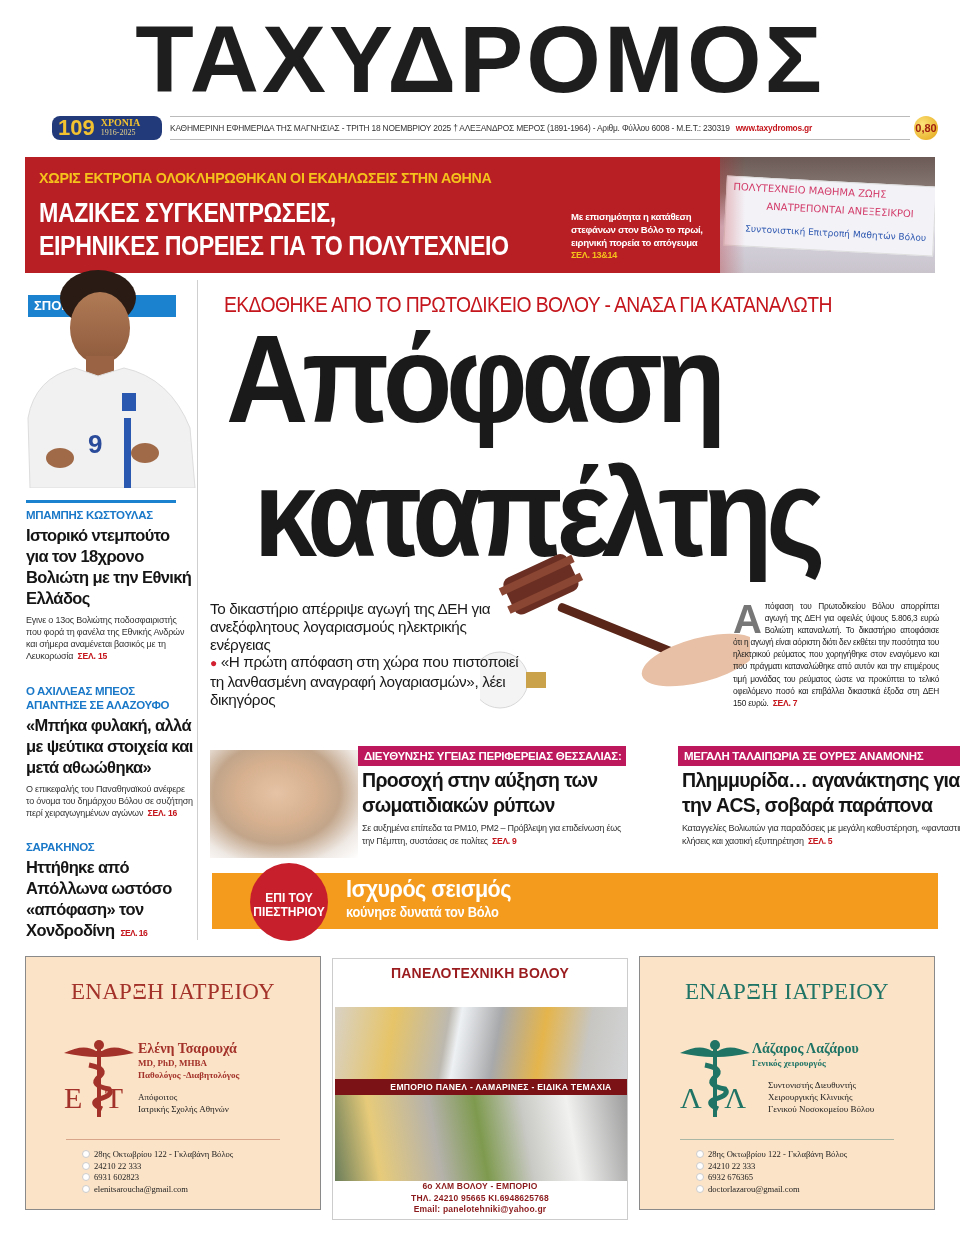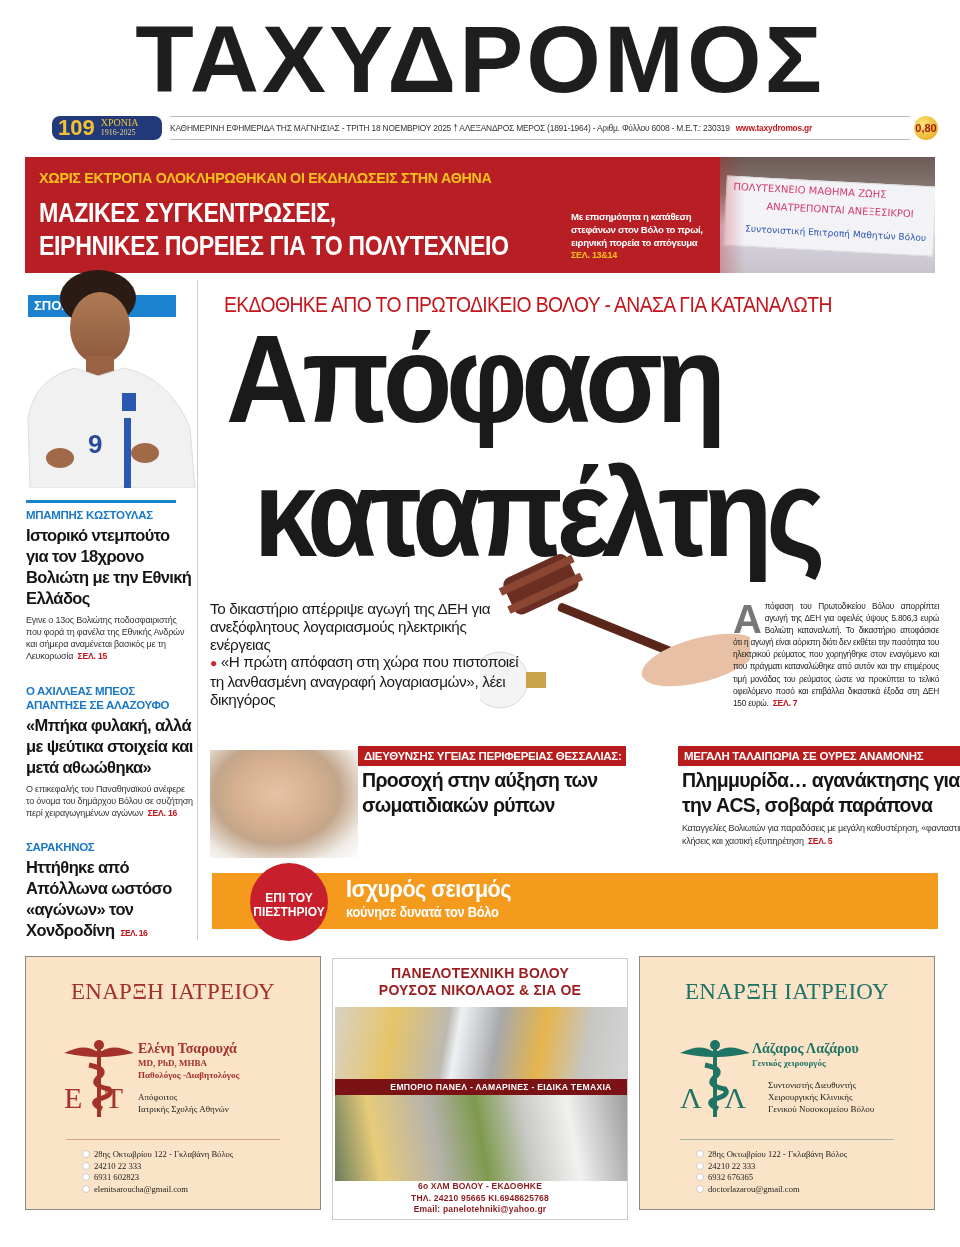--- a/index.html
+++ b/index.html
@@ -7,21 +7,21 @@
   body { position: relative; font-family: "Liberation Sans", sans-serif; color: #1a1a1a; }
 
   
   .masthead { position: absolute; left: 100px; top: 10px; width: 760px; height: 100px; text-align: center; }
   .masthead-title { font-family: "Liberation Sans", sans-serif; font-weight: 900; font-size: 94px; letter-spacing: 3px; line-height: 100px; color: #1e1e1e; transform: scaleX(1.02); display:inline-block; }
 
   .infobar { position: absolute; left: 48px; top: 114px; width: 890px; height: 28px; }
   .badge-109 { position: absolute; left: 4px; top: 2px; width: 110px; height: 24px; background: #233a7a; border-radius: 8px; display:flex; align-items:center; padding-left:6px; }
   .badge-num { color: #f2c230; font-weight: 900; font-size: 22px; line-height: 22px; }
   .badge-txt { margin-left: 6px; display:flex; flex-direction:column; line-height: 10px; }
-  .badge-word { color:#f2c230; font-family:"Liberation Serif",serif; font-weight:normal; font-size:10px; }
+  .badge-word { color:#f2c230; font-family:"Liberation Serif",serif; font-weight:bold; font-size:10px; }
   .badge-years { color:#e8d38a; font-family:"Liberation Serif",serif; font-size:8px; }
   .info-line { position: absolute; left: 122px; top: 2px; width: 740px; border-top: 1px solid #bbb; border-bottom: 1px solid #bbb; height: 24px; display:flex; align-items:center; font-size: 8.4px; color:#333; letter-spacing:-0.2px; white-space:nowrap; }
   .info-url { color:#c4161c; font-weight:bold; margin-left:6px; }
   .price-coin { position:absolute; right: 0px; top: 2px; width: 24px; height: 24px; border-radius:50%; background: radial-gradient(circle at 35% 35%, #fde37a, #e3a514); color:#a02010; font-size:11px; font-weight:bold; display:flex; align-items:center; justify-content:center; }
 
   
   .red-banner { position:absolute; left:25px; top:157px; width:910px; height:116px; background:#b81f25; overflow:hidden; }
   .rb-kicker { position:absolute; left:14px; top:12px; color:#f5c21b; font-weight:bold; font-size:15.5px; letter-spacing:-0.3px; transform:scaleX(0.92); transform-origin:left; white-space:nowrap; }
   .rb-head { position:absolute; left:14px; top:40px; color:#fff; font-weight:bold; font-size:27px; line-height:33px; letter-spacing:-0.5px; transform:scaleX(0.86); transform-origin:left; white-space:nowrap; }
   .rb-side { position:absolute; left:546px; top:53px; width:145px; color:#fff; font-size:9.6px; line-height:13px; font-weight:bold; letter-spacing:-0.3px; }
@@ -49,21 +49,21 @@
   .main-head .ln2 { display:block; padding-left:30px; }
 
   .gavel { position:absolute; left:480px; top:540px; width:270px; height:180px; }
   .lead { position:absolute; left:210px; top:600px; width:320px; font-size:15.3px; line-height:17.8px; color:#1a1a1a; letter-spacing:-0.4px; }
   .lead .bullet { color:#d22030; font-size:12px; }
   .body-right { position:absolute; left:733px; top:600px; width:206px; font-size:8.3px; line-height:12.1px; color:#222; letter-spacing:-0.25px; text-align:justify; }
   .dropcap { float:left; font-size:40px; line-height:34px; font-weight:bold; color:#777; margin-right:3px; margin-top:2px; }
 
   
   .story2 { position:absolute; top:746px; }
-  .s2-bar { height:20px; background:#b91c1c; color:#fff; font-weight:bold; font-size:11.5px; line-height:20px; padding-left:6px; letter-spacing:-0.3px; white-space:nowrap; }
+  .s2-bar { height:20px; background:#be185d; color:#fff; font-weight:bold; font-size:11.5px; line-height:20px; padding-left:6px; letter-spacing:-0.3px; white-space:nowrap; }
   .s2-title { color:#151515; font-weight:bold; font-size:19.5px; line-height:25px; letter-spacing:-0.7px; margin-top:2px; }
   .s2-body { color:#333; font-size:9px; line-height:13px; letter-spacing:-0.3px; margin-top:4px; }
   .cough-photo { position:absolute; left:210px; top:750px; width:148px; height:108px; background: radial-gradient(ellipse at 45% 40%, #e6c3a5 0%, #d6b08f 35%, #c2a58a 55%, #efe9e4 80%, #ffffff 100%); }
 
   
   .orange { position:absolute; left:212px; top:873px; width:726px; height:56px; background:#f49a1c; }
   .orange-circle { position:absolute; left:38px; top:-10px; width:78px; height:78px; border-radius:50%; background:#c81f2c; color:#fff; font-weight:bold; font-size:12px; text-align:center; line-height:14px; padding-top:28px; }
   .o-head { position:absolute; left:134px; top:3px; color:#fff; font-weight:bold; font-size:24px; line-height:26px; letter-spacing:-0.6px; white-space:nowrap; transform:scaleX(0.9); transform-origin:left; }
   .o-sub { position:absolute; left:134px; top:30px; color:#fff; font-weight:bold; font-size:14px; line-height:18px; letter-spacing:-0.3px; white-space:nowrap; transform:scaleX(0.92); transform-origin:left; }
   .o-body { position:absolute; left:344px; top:9px; width:380px; color:#222; font-size:9.3px; line-height:13px; letter-spacing:-0.3px; }
@@ -158,21 +158,21 @@
   </div>
 
   <div class="lc-story" style="top:404px;">
     <div class="lc-kicker">Ο ΑΧΙΛΛΕΑΣ ΜΠΕΟΣ ΑΠΑΝΤΗΣΕ ΣΕ ΑΛΑΖΟΥΦΟ</div>
     <div class="lc-title">«Μπήκα φυλακή, αλλά με ψεύτικα στοιχεία και μετά αθωώθηκα»</div>
     <div class="lc-body"><span>Ο επικεφαλής του Παναθηναϊκού ανέφερε το όνομα του δημάρχου Βόλου σε συζήτηση περί χειραγωγημένων αγώνων</span> <span class="ref">ΣΕΛ. 16</span></div>
   </div>
 
   <div class="lc-story" style="top:560px;">
     <div class="lc-kicker">ΣΑΡΑΚΗΝΟΣ</div>
-    <div class="lc-title"><span>Ηττήθηκε από Απόλλωνα ωστόσο «αγώνων» τον Χονδροδίνη</span> <span class="ref">ΣΕΛ. 16</span></div>
+    <div class="lc-title"><span>Ηττήθηκε από Απόλλωνα ωστόσο «απόφαση» τον Χονδροδίνη</span> <span class="ref">ΣΕΛ. 16</span></div>
   </div>
 </div>
 
 <div class="super-kicker">ΕΚΔΟΘΗΚΕ ΑΠΟ ΤΟ ΠΡΩΤΟΔΙΚΕΙΟ ΒΟΛΟΥ - ΑΝΑΣΑ ΓΙΑ ΚΑΤΑΝΑΛΩΤΗ</div>
 <div class="main-head">
   <span>Απόφαση</span>
   <span class="ln2">καταπέλτης</span>
 </div>
 
 <svg class="gavel" viewBox="0 0 270 180">
@@ -195,20 +195,21 @@
 <div class="body-right">
   <span class="dropcap">Α</span>
   <span>πόφαση του Πρωτοδικείου Βόλου απορρίπτει αγωγή της ΔΕΗ για οφειλές ύψους 5.806,3 ευρώ Βολιώτη καταναλωτή. Το δικαστήριο αποφάσισε ότι η αγωγή είναι αόριστη διότι δεν εκθέτει την ποσότητα του ηλεκτρικού ρεύματος που χορηγήθηκε στον εναγόμενο και που πράγματι καταναλώθηκε από αυτόν και την επιμέρους τιμή μονάδας του ρεύματος ώστε να προκύπτει το τελικό οφειλόμενο ποσό και επιβάλλει δικαστικά έξοδα στη ΔΕΗ 150 ευρώ.</span>
   <span class="ref">ΣΕΛ. 7</span>
 </div>
 
 <div class="cough-photo"></div>
 <div class="story2" style="left:358px;width:268px;">
   <div class="s2-bar">ΔΙΕΥΘΥΝΣΗΣ ΥΓΕΙΑΣ ΠΕΡΙΦΕΡΕΙΑΣ ΘΕΣΣΑΛΙΑΣ:</div>
   <div class="s2-title" style="padding-left:4px;">Προσοχή στην αύξηση των σωματιδιακών ρύπων</div>
+  <div class="s2-body" style="padding-left:4px;"><span>Σε αυξημένα επίπεδα τα PM10, PM2 – Πρόβλεψη για επιδείνωση έως την Πέμπτη, συστάσεις σε πολίτες</span> <span class="ref">ΣΕΛ. 9</span></div>
 </div>
 
 <div class="story2" style="left:634px;width:302px;margin-left:44px;">
   <div class="s2-bar">ΜΕΓΑΛΗ ΤΑΛΑΙΠΩΡΙΑ ΣΕ ΟΥΡΕΣ ΑΝΑΜΟΝΗΣ</div>
   <div class="s2-title" style="padding-left:4px;">Πλημμυρίδα… αγανάκτησης για την ACS, σοβαρά παράπονα</div>
   <div class="s2-body" style="padding-left:4px;"><span>Καταγγελίες Βολιωτών για παραδόσεις με μεγάλη καθυστέρηση, «φανταστικές» κλήσεις και χαοτική εξυπηρέτηση</span> <span class="ref">ΣΕΛ. 5</span></div>
 </div>
 
 <div class="orange">
   <div class="orange-circle">ΕΠΙ ΤΟΥ ΠΙΕΣΤΗΡΙΟΥ</div>
@@ -239,27 +240,26 @@
     <div><span class="ci"></span><span>28ης Οκτωβρίου 122 - Γκλαβάνη Βόλος</span></div>
     <div><span class="ci"></span><span>24210 22 333</span></div>
     <div><span class="ci"></span><span>6931 602823</span></div>
     <div><span class="ci"></span><span>elenitsaroucha@gmail.com</span></div>
   </div>
 </div>
 
 <div class="ad-mid">
   <div class="am-title">
     <div>ΠΑΝΕΛΟΤΕΧΝΙΚΗ ΒΟΛΟΥ</div>
-    <div>ΡΟΥΣΟΣ ΝΙΚΟΛΑΟΣ &amp; ΣΙΑ ΟΕ</div>
   </div>
   <div class="am-photo-top"></div>
   <div class="am-band">ΕΜΠΟΡΙΟ ΠΑΝΕΛ - ΛΑΜΑΡΙΝΕΣ - ΕΙΔΙΚΑ ΤΕΜΑΧΙΑ</div>
   <div class="am-photo-bot"></div>
   <div class="am-footer">
-    <div>6ο ΧΛΜ ΒΟΛΟΥ - ΕΚΔΟΘΗΚΕ</div>
+    <div>6ο ΧΛΜ ΒΟΛΟΥ - ΕΜΠΟΡΙΟ</div>
     <div>ΤΗΛ. 24210 95665 ΚΙ.6948625768</div>
     <div>Email: panelotehniki@yahoo.gr</div>
   </div>
 </div>
 
 <div class="ad" style="left:639px;width:296px;">
   <div class="ad-title" style="color:#1f7466;">ΕΝΑΡΞΗ ΙΑΤΡΕΙΟΥ</div>
   <svg class="caduceus" style="left:40px;top:82px;" viewBox="0 0 70 80">
     <path d="M0 14 Q20 4 32 12 L38 12 Q50 4 70 14 Q50 18 38 18 L32 18 Q20 18 0 14Z" fill="#1f7466"></path>
     <rect x="33" y="4" width="4" height="74" fill="#1f7466"></rect>

